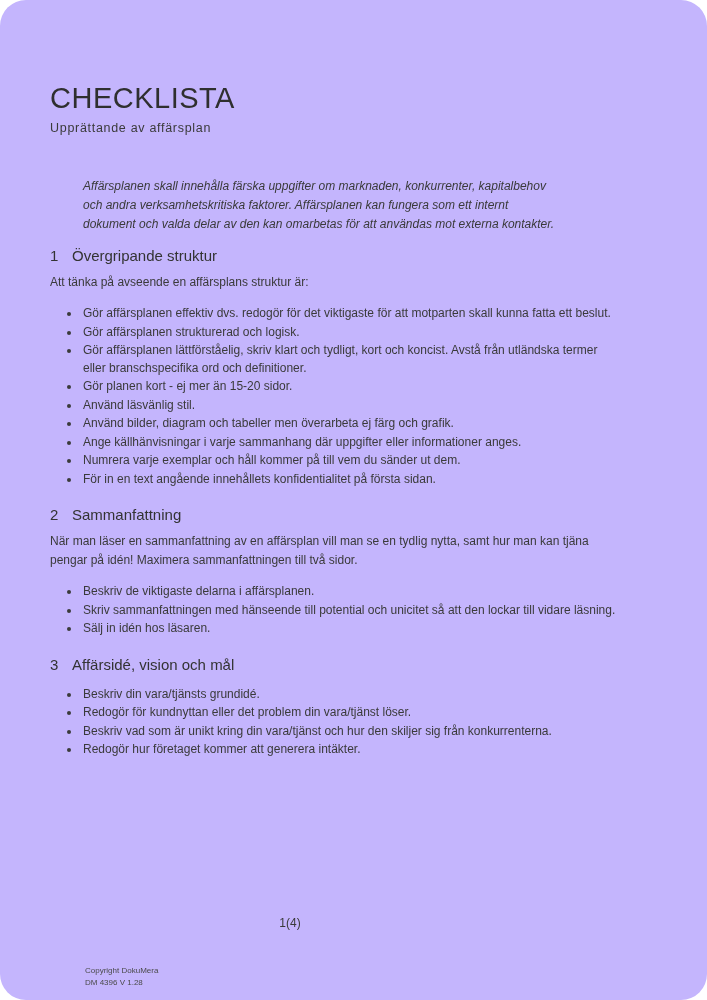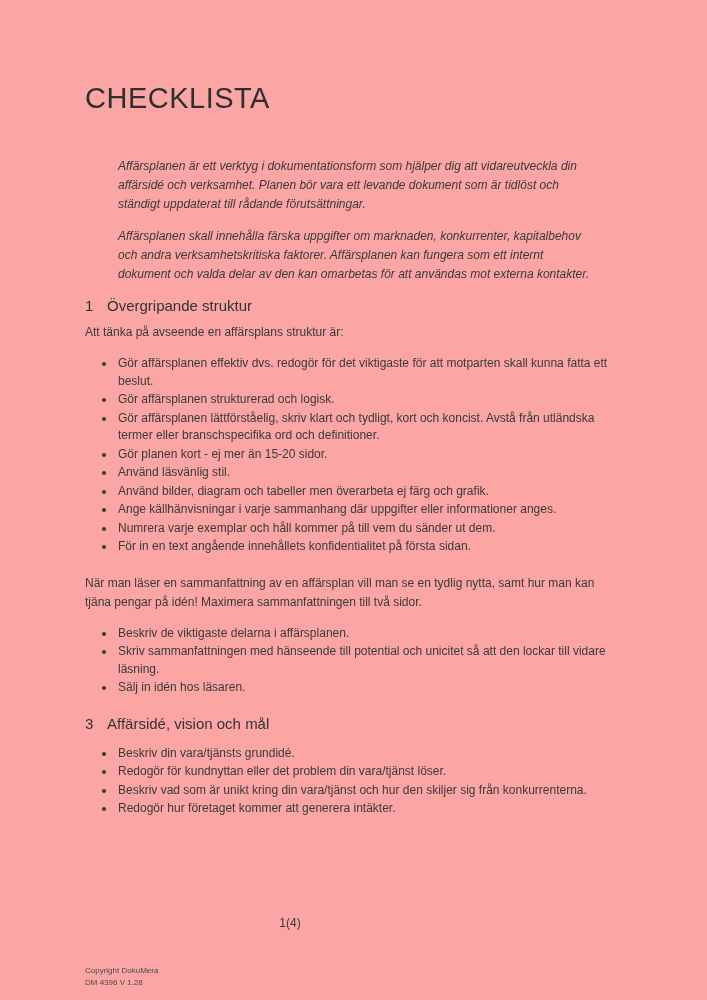--- a/index.html
+++ b/index.html
@@ -8,22 +8,23 @@
     height: 1000px;
     background: #ffffff;
     font-family: "Liberation Sans", sans-serif;
     color: #3a3a3a;
     overflow: hidden;
   }
   .page {
     position: relative;
     width: 707px;
     height: 1000px;
-    padding: 82px 85px 0 85px;
-    background: #fca5a5;
+    padding: 82px 85px 0 50px;
+    background: #c4b5fd;
+    border-radius: 26px;
   }
   .doc-title {
     font-size: 29px;
     font-weight: 400;
     letter-spacing: 0.5px;
     color: #2f2f2f;
     line-height: 1.15;
   }
   .doc-subtitle {
     font-size: 12.5px;
@@ -88,43 +89,44 @@
     line-height: 11.5px;
     color: #4a4a4a;
   }
 </style>
 </head>
 <body>
 
 <div class="page">
 
   <h1 class="doc-title">CHECKLISTA</h1>
+  <div class="doc-subtitle">Upprättande av affärsplan</div>
 
   <div class="intro-block">
-    <p>Affärsplanen är ett verktyg i dokumentationsform som hjälper dig att vidareutveckla din affärsidé och verksamhet. Planen bör vara ett levande dokument som är tidlöst och ständigt uppdaterat till rådande förutsättningar.</p>
     <p>Affärsplanen skall innehålla färska uppgifter om marknaden, konkurrenter, kapitalbehov och andra verksamhetskritiska faktorer. Affärsplanen kan fungera som ett internt dokument och valda delar av den kan omarbetas för att användas mot externa kontakter.</p>
   </div>
 
   <div class="section">
     <h2><span class="sec-num">1</span><span>Övergripande struktur</span></h2>
     <p class="sec-intro">Att tänka på avseende en affärsplans struktur är:</p>
     <ul>
       <li>Gör affärsplanen effektiv dvs. redogör för det viktigaste för att motparten skall kunna fatta ett beslut.</li>
       <li>Gör affärsplanen strukturerad och logisk.</li>
       <li>Gör affärsplanen lättförståelig, skriv klart och tydligt, kort och koncist. Avstå från utländska termer eller branschspecifika ord och definitioner.</li>
       <li>Gör planen kort - ej mer än 15-20 sidor.</li>
       <li>Använd läsvänlig stil.</li>
       <li>Använd bilder, diagram och tabeller men överarbeta ej färg och grafik.</li>
       <li>Ange källhänvisningar i varje sammanhang där uppgifter eller informationer anges.</li>
       <li>Numrera varje exemplar och håll kommer på till vem du sänder ut dem.</li>
       <li>För in en text angående innehållets konfidentialitet på första sidan.</li>
     </ul>
   </div>
 
   <div class="section">
+    <h2><span class="sec-num">2</span><span>Sammanfattning</span></h2>
     <p class="sec-intro">När man läser en sammanfattning av en affärsplan vill man se en tydlig nytta, samt hur man kan tjäna pengar på idén! Maximera sammanfattningen till två sidor.</p>
     <ul>
       <li>Beskriv de viktigaste delarna i affärsplanen.</li>
       <li>Skriv sammanfattningen med hänseende till potential och unicitet så att den lockar till vidare läsning.</li>
       <li>Sälj in idén hos läsaren.</li>
     </ul>
   </div>
 
   <div class="section">
     <h2><span class="sec-num">3</span><span>Affärsidé, vision och mål</span></h2>

